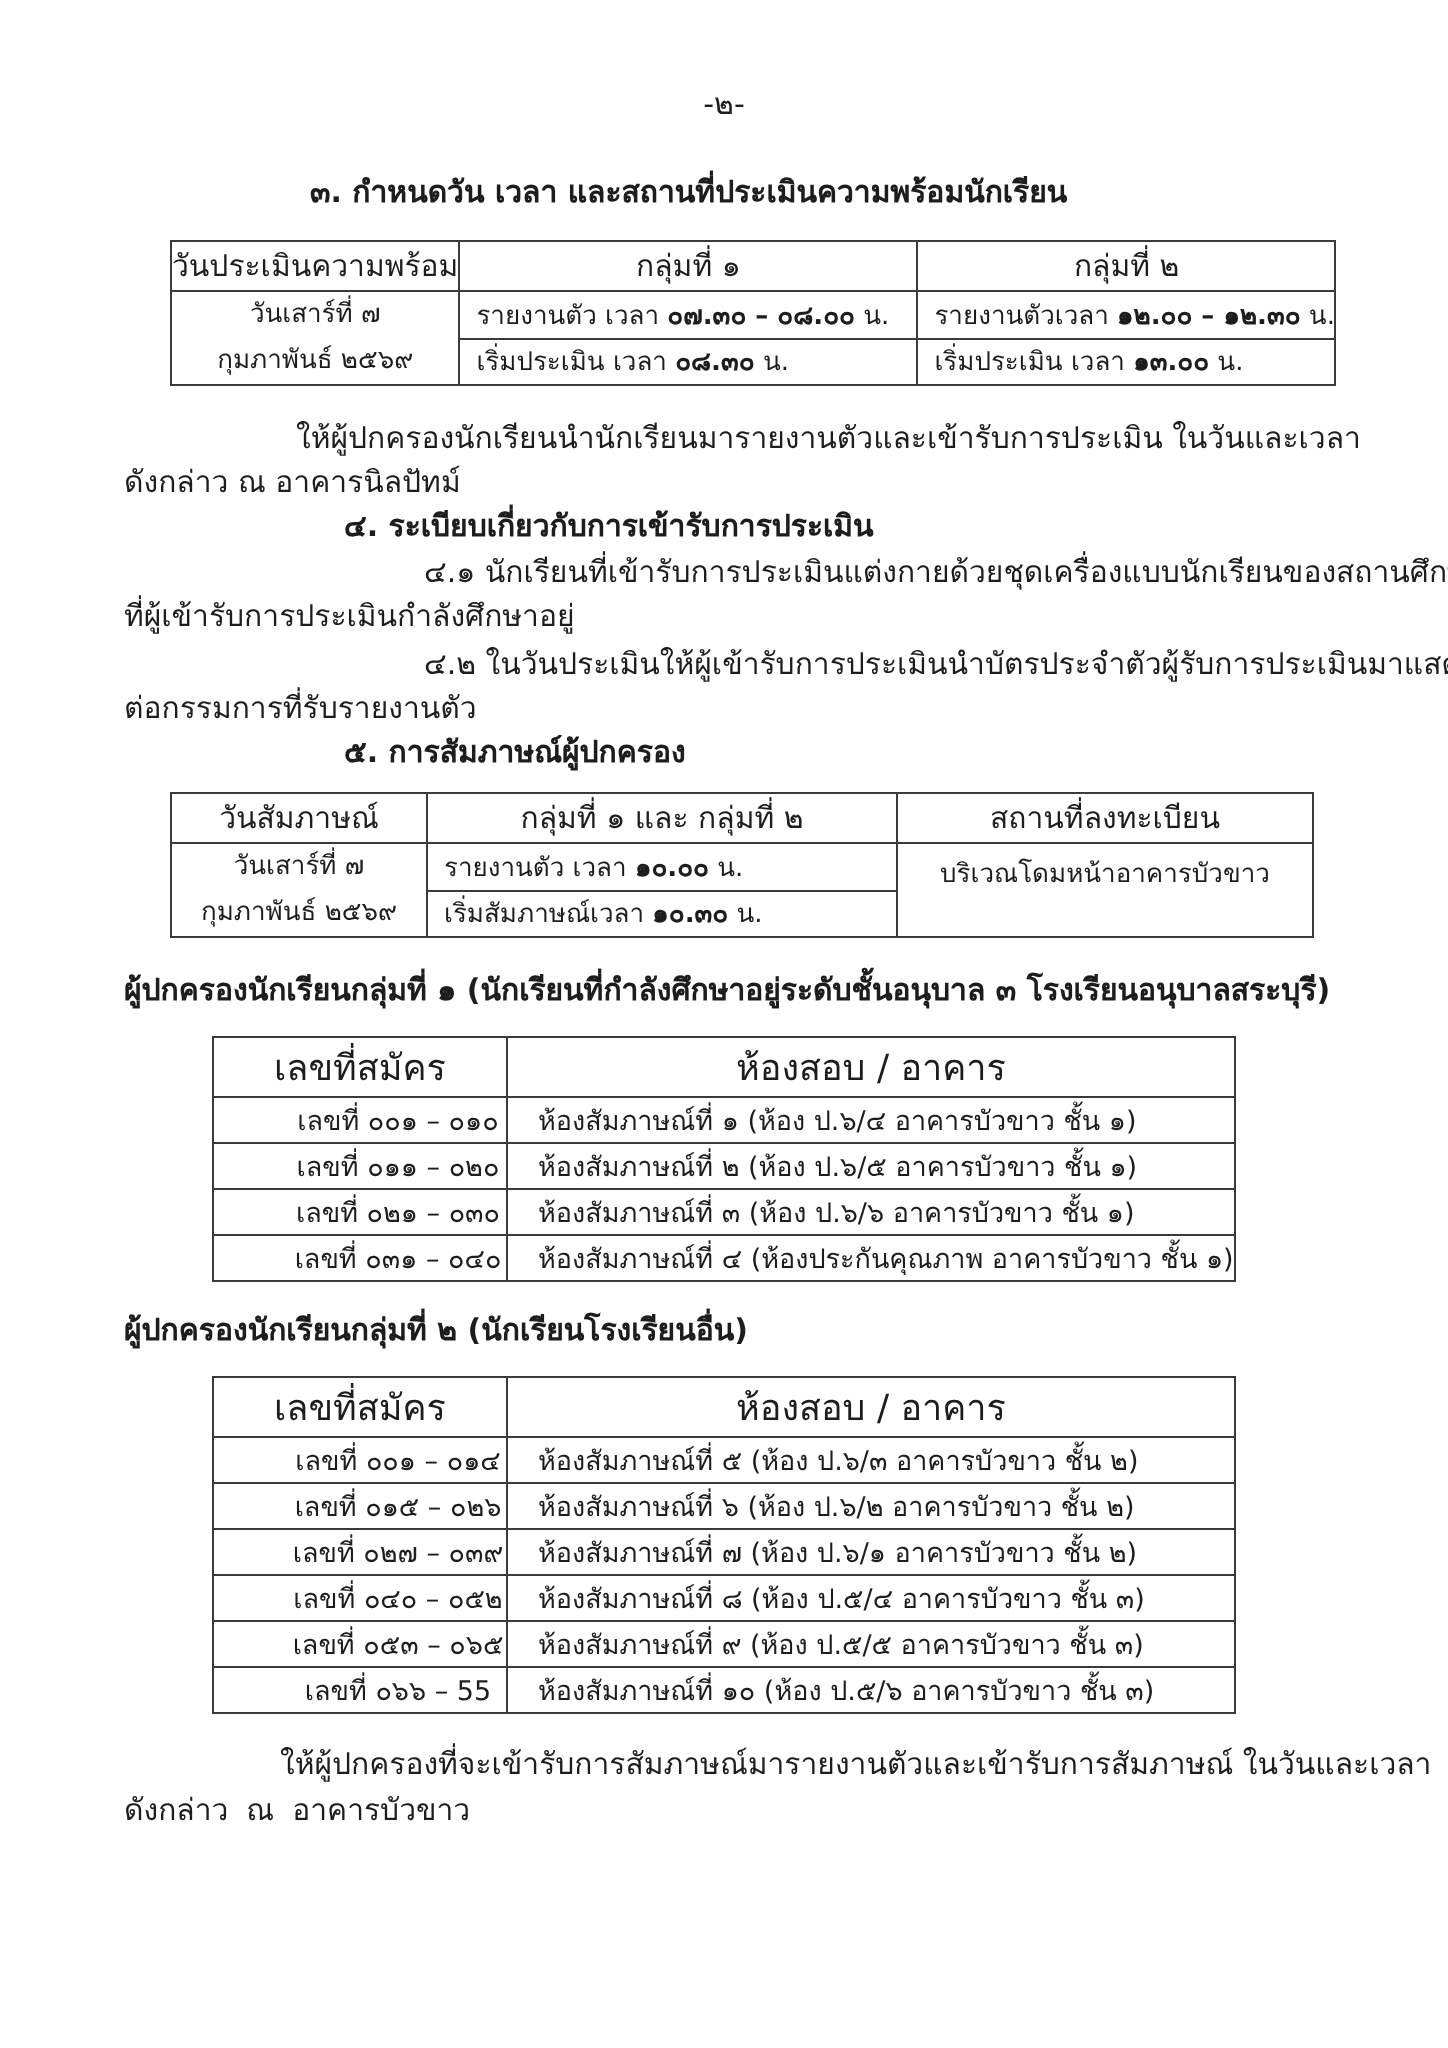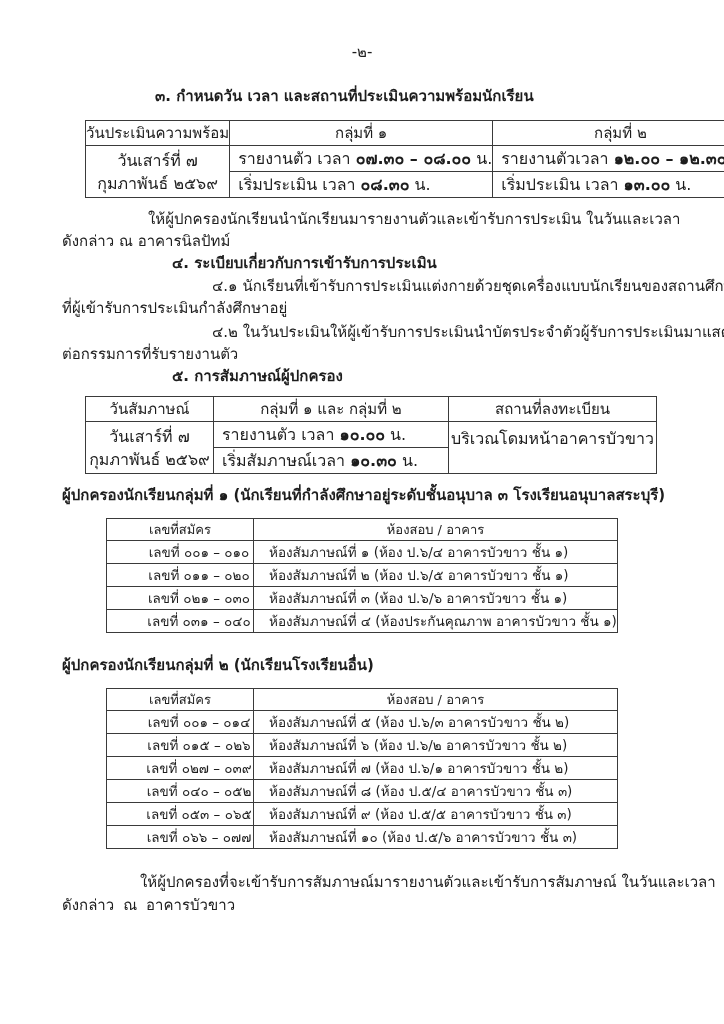--- a/index.html
+++ b/index.html
@@ -12,32 +12,32 @@
     font-size:15px;
     color:#1d1d1d;
     overflow:hidden;
   }
   .line { position:absolute; white-space:nowrap; line-height:20px; }
   .bold { font-weight:bold; }
 
   table { border-collapse:collapse; table-layout:fixed; position:absolute; }
   th, td { border:1.5px solid #3a3a3a; overflow:hidden; white-space:nowrap; }
   th { font-weight:normal; text-align:center; font-size:15px; }
-  td { font-size:16px; }
+  td { font-size:13px; }
 
   
   .sched td.datecell { text-align:center; vertical-align:middle; line-height:23px; }
   .sched td.timecell { padding-left:8px; vertical-align:middle; }
   .sched th { height:22px; }
   .sched td { height:22px; }
   .sched .time { font-weight:bold; }
   #table2 td.loccell { text-align:center; vertical-align:middle; }
 
   
-  .rooms th { height:19px; font-size:13px; }
+  .rooms th { height:19px; font-size:18px; }
   .rooms td { height:20px; font-size:13.5px;padding-left:38px; }
   .rooms td.no { text-align:center; }
   .rooms td.room { padding-left:15px; }
 
   #pagenum { position:absolute; top:40px; left:0; width:100%; text-align:center; }
 </style>
 </head>
 <body>
 
 <div class="page">
@@ -179,21 +179,21 @@
     </tr>
     <tr>
       <td class="no">เลขที่ ๐๔๐ – ๐๕๒</td>
       <td class="room">ห้องสัมภาษณ์ที่ ๘ (ห้อง ป.๕/๔ อาคารบัวขาว ชั้น ๓)</td>
     </tr>
     <tr>
       <td class="no">เลขที่ ๐๕๓ – ๐๖๕</td>
       <td class="room">ห้องสัมภาษณ์ที่ ๙ (ห้อง ป.๕/๕ อาคารบัวขาว ชั้น ๓)</td>
     </tr>
     <tr>
-      <td class="no">เลขที่ ๐๖๖ – ๐๗๗</td>
+      <td class="no">เลขที่ ๐๖๖ – 55</td>
       <td class="room">ห้องสัมภาษณ์ที่ ๑๐ (ห้อง ป.๕/๖ อาคารบัวขาว ชั้น ๓)</td>
     </tr>
   </tbody>
     </table>
 
   <div class="line" style="top:872px; left:140px;">ให้ผู้ปกครองที่จะเข้ารับการสัมภาษณ์มารายงานตัวและเข้ารับการสัมภาษณ์ ในวันและเวลา</div>
   <div class="line" style="top:897px; left:62px;font-family:Liberation Mono, monospace;">ดังกล่าว ณ อาคารบัวขาว</div>
 
 </div>
 

